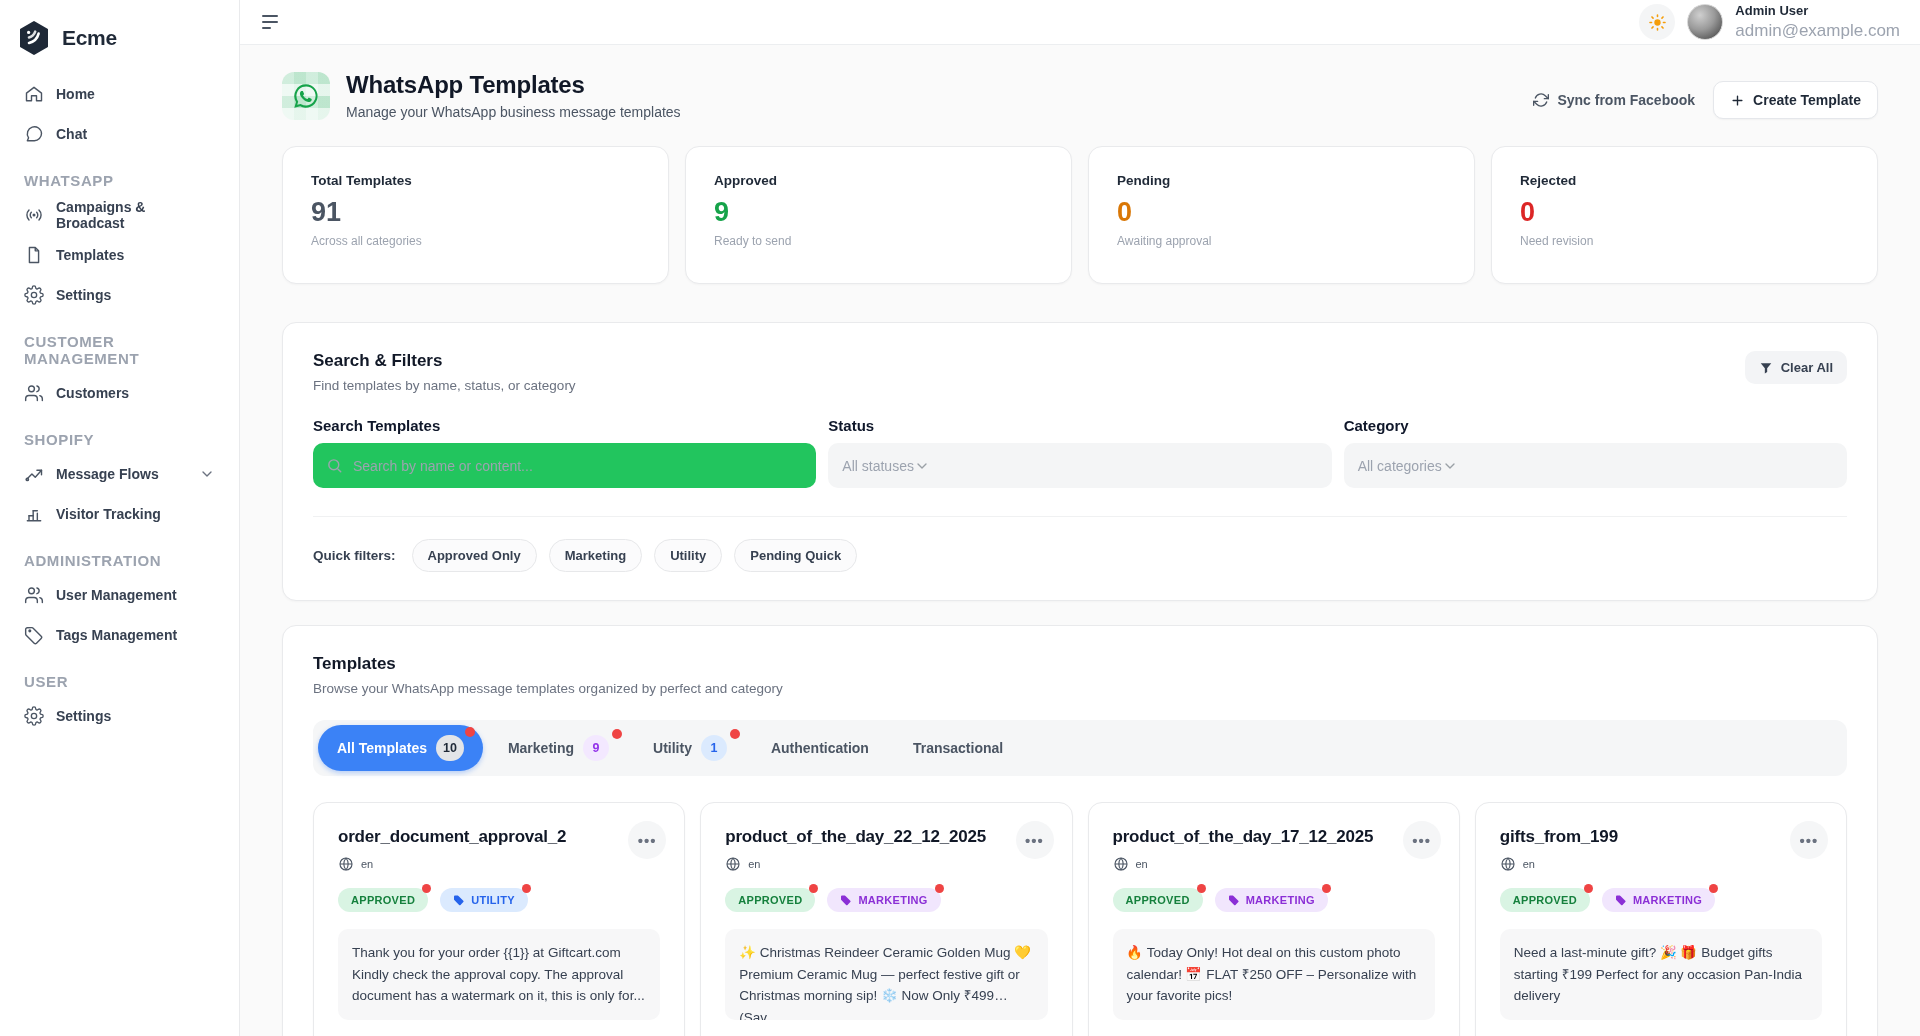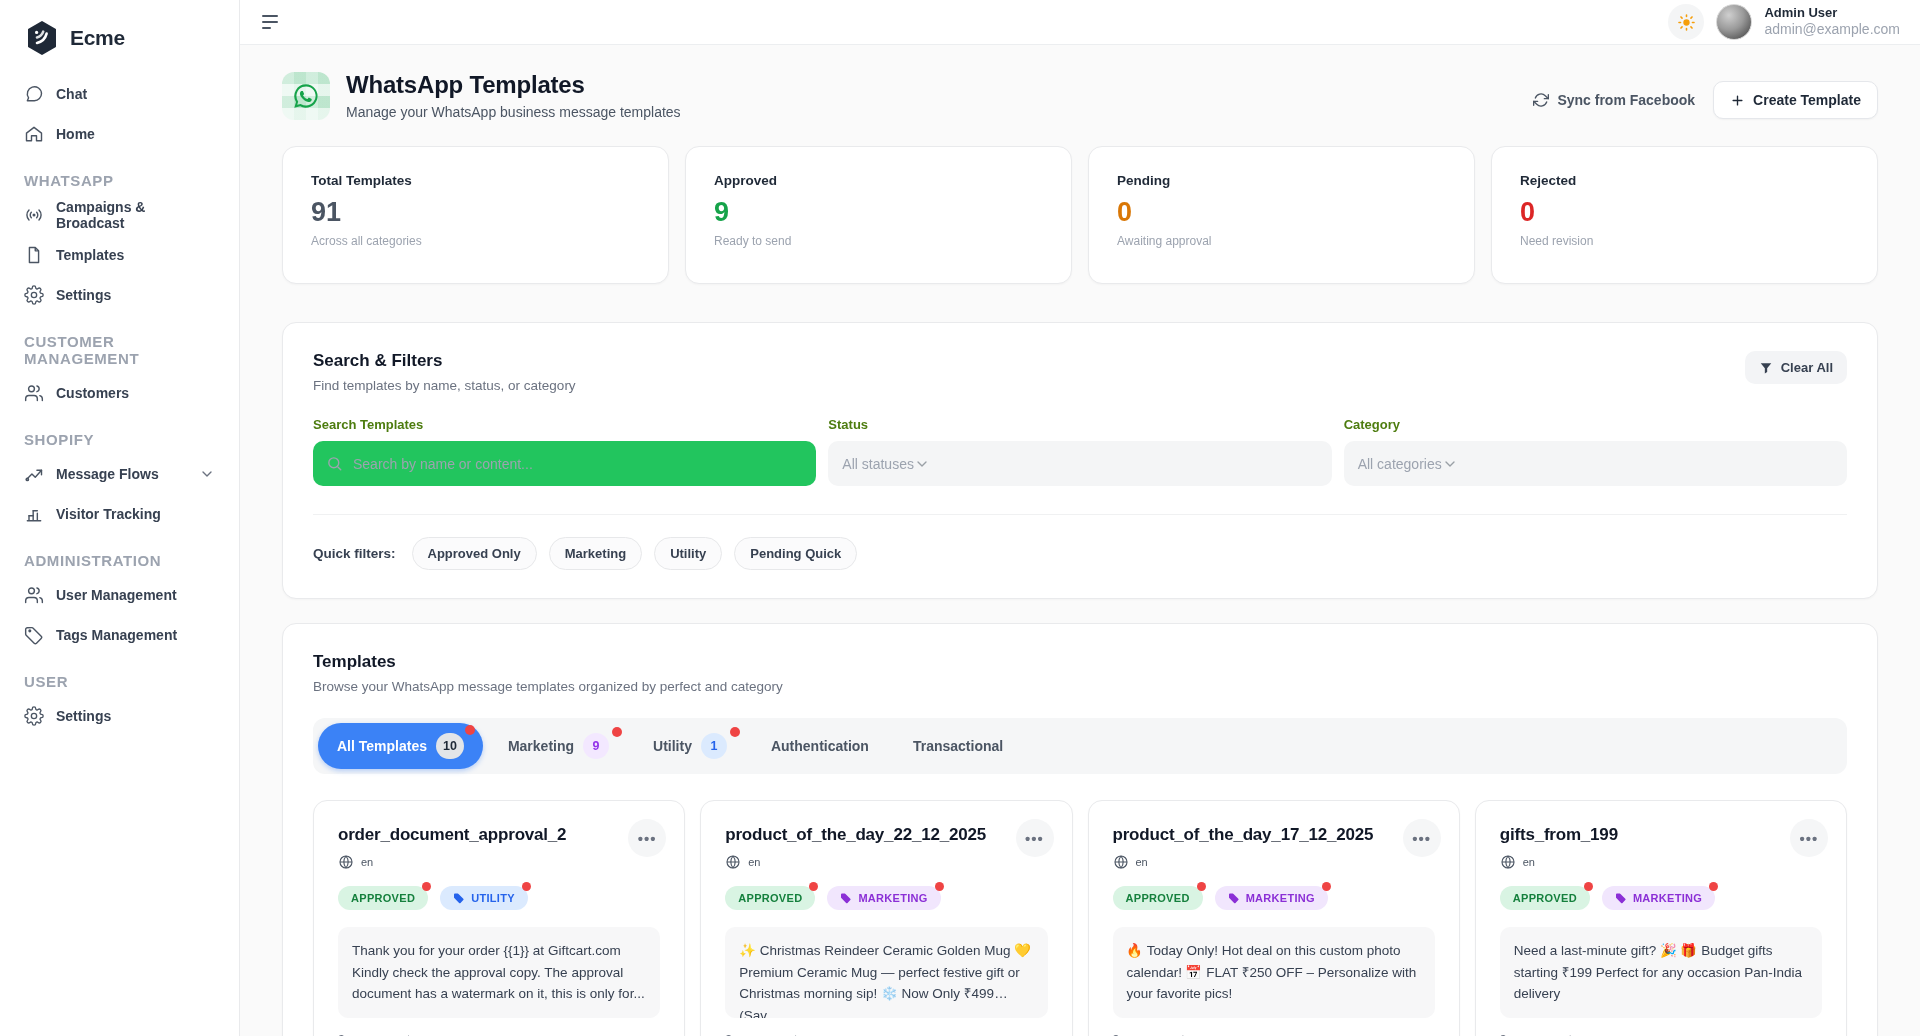--- a/index.html
+++ b/index.html
@@ -2,40 +2,40 @@
 <html><head>
 <meta charset="utf-8">
 <style>
   * { margin:0; padding:0; box-sizing:border-box; }
   html,body { width:1920px; height:1036px; overflow:hidden; }
   body { font-family:"Liberation Sans", sans-serif; background:#fafafa; color:#111827; display:flex; }
   svg { display:block; }
 
   
   .sidebar { width:240px; min-width:240px; height:100%; background:#fff; border-right:1px solid #e9eaec; padding:16px 0; }
-  .brand { display:flex; align-items:center; gap:10px; padding:4px 24px 18px; }
+  .brand { display:flex; align-items:center; gap:10px; padding:4px 16px 18px; }
   .brand-name { font-size:21px; font-weight:700; color:#1f2937; letter-spacing:-0.3px; }
   .nav-item { display:flex; align-items:center; gap:12px; height:40px; padding:0 24px; font-size:14px; font-weight:600; color:#374151; cursor:pointer; border-radius:8px; }
   .nav-item .ic { width:20px; height:20px; color:#4b5563; flex:none; }
   .nav-item .grow { flex:1; }
   .nav-section { padding:18px 24px 6px; font-size:15px; font-weight:700; letter-spacing:.6px; color:#9ca3af; }
   .chev { width:16px; height:16px; color:#6b7280; }
 
   
   .main { flex:1; display:flex; flex-direction:column; min-width:0; }
   .topbar { height:45px; background:#fff; border-bottom:1px solid #eceef0; display:flex; align-items:center; justify-content:space-between; padding:0 20px 0 22px; }
   .burger { width:34px; height:34px; border-radius:8px; display:flex; flex-direction:column; justify-content:center; gap:4px; cursor:pointer; }
   .burger i { display:block; height:2px; background:#4b5563; border-radius:2px; }
   .burger i:nth-child(1){width:16px;} .burger i:nth-child(2){width:16px;} .burger i:nth-child(3){width:9px;}
   .top-right { display:flex; align-items:center; gap:12px; }
   .theme-btn { width:36px; height:36px; border-radius:50%; background:#f4f5f6; display:flex; align-items:center; justify-content:center; cursor:pointer; }
   .avatar { width:36px; height:36px; border-radius:50%; background:radial-gradient(circle at 35% 30%, #cfcfcf 0%, #9a9a9a 45%, #5c5c5c 80%); border:1px solid #d7d7d7; }
   .user-meta { line-height:1.25; }
   .user-name { font-size:13px; font-weight:700; color:#1f2937; }
-  .user-email { font-size:14px; color:#9ca3af; }
+  .user-email { font-size:17px; color:#9ca3af; }
 
   .content { flex:1; padding:26px 42px; overflow:hidden; }
 
   
   .page-head { display:flex; align-items:flex-start; justify-content:space-between; }
   .ph-left { display:flex; gap:16px; align-items:center; }
   .wa-tile { width:48px; height:48px; border-radius:12px; background-color:#dcf2e6;
     background-image: repeating-linear-gradient(0deg, rgba(255,255,255,.55) 0 12px, rgba(22,163,74,.06) 12px 24px),
                       repeating-linear-gradient(90deg, rgba(255,255,255,0) 0 12px, rgba(22,163,74,.10) 12px 24px);
     display:flex; align-items:center; justify-content:center; }
@@ -54,21 +54,21 @@
 
   
   .panel { background:#fff; border:1px solid #e9eaec; border-radius:14px; padding:28px 30px; box-shadow:0 1px 2px rgba(0,0,0,.03); }
   .filters-panel { margin-top:38px; }
   .panel-head { display:flex; justify-content:space-between; align-items:flex-start; }
   .panel-title { font-size:17px; font-weight:700; color:#111827; }
   .panel-sub { font-size:13.5px; color:#6b7280; margin-top:7px; }
   .clear-btn { display:flex; align-items:center; gap:8px; background:#f3f4f6; border:none; border-radius:10px; padding:9px 14px; font-size:13px; font-weight:700; color:#374151; cursor:pointer; font-family:inherit; }
 
   .filter-grid { display:grid; grid-template-columns:1fr 1fr 1fr; gap:12px; margin-top:24px; }
-  .field-label { font-size:13px; font-weight:600; color:#4d7c0f; margin-bottom:9px; }
+  .field-label { font-size:15px; font-weight:600; color:#0f172a; margin-bottom:9px; }
   .input-wrap { position:relative; }
   .text-input { width:100%; height:45px; background:#22c55e; border:none; border-radius:10px; padding:0 14px 0 40px; font-size:14px; color:#374151; font-family:inherit; outline:none; }
   .text-input::placeholder { color:#9ca3af; }
   .input-ic { position:absolute; left:13px; top:14px; width:17px; height:17px; color:#9ca3af; }
   .select { height:45px; background:#f4f5f6; border-radius:10px; padding:0 14px; display:flex; align-items:center; justify-content:flex-start; font-size:14px; color:#9ca3af; cursor:pointer; }
   .select .chev { color:#9aa0a6; }
 
   .filters-divider { border-top:1px solid #f0f1f2; margin-top:28px; }
   .quick-row { display:flex; align-items:center; gap:12px; margin-top:22px; }
   .quick-label { font-size:13.5px; font-weight:600; color:#374151; margin-right:4px; }
@@ -116,32 +116,32 @@
           <path d="M13 17.5c3-.8 5.2-2.8 6.2-5.8" stroke="#fff" stroke-width="2.6" stroke-linecap="round" fill="none" opacity=".85"></path>
           <circle cx="12.6" cy="12.4" r="1.6" fill="#fff"></circle>
         </svg>
     </span>
     <span class="brand-name">Ecme</span>
   </div>
 
   <div class="nav-item">
     <span class="ic">
         <svg viewBox="0 0 24 24" fill="none" stroke="currentColor" stroke-width="1.7" stroke-linejoin="round">
+          <path d="M3 11 12 4l9 7v9h-6v-6h-6v6H3Z"></path>
+        </svg>
+      </span>
+    <span>Home</span>
+  </div>
+  <div class="nav-item">
+    <span class="ic">
+        <svg viewBox="0 0 24 24" fill="none" stroke="currentColor" stroke-width="1.7" stroke-linejoin="round">
           <path d="M21 11.5a8.5 8.5 0 0 1-8.5 8.5H4l1.5-3.4A8.5 8.5 0 1 1 21 11.5Z"></path>
         </svg>
       </span>
     <span>Chat</span>
-  </div>
-  <div class="nav-item">
-    <span class="ic">
-        <svg viewBox="0 0 24 24" fill="none" stroke="currentColor" stroke-width="1.7" stroke-linejoin="round">
-          <path d="M3 11 12 4l9 7v9h-6v-6h-6v6H3Z"></path>
-        </svg>
-      </span>
-    <span>Home</span>
   </div>
 
   <div class="nav-section">WHATSAPP</div>
   <div class="nav-item">
     <span class="ic">
         <svg viewBox="0 0 24 24" fill="none" stroke="currentColor" stroke-width="1.7" stroke-linecap="round">
           <circle cx="12" cy="12" r="1.8" fill="currentColor" stroke="none"></circle>
           <path d="M8.8 8.8a4.5 4.5 0 0 0 0 6.4M15.2 8.8a4.5 4.5 0 0 1 0 6.4M6 6a8.5 8.5 0 0 0 0 12M18 6a8.5 8.5 0 0 1 0 12"></path>
         </svg>
       </span>

